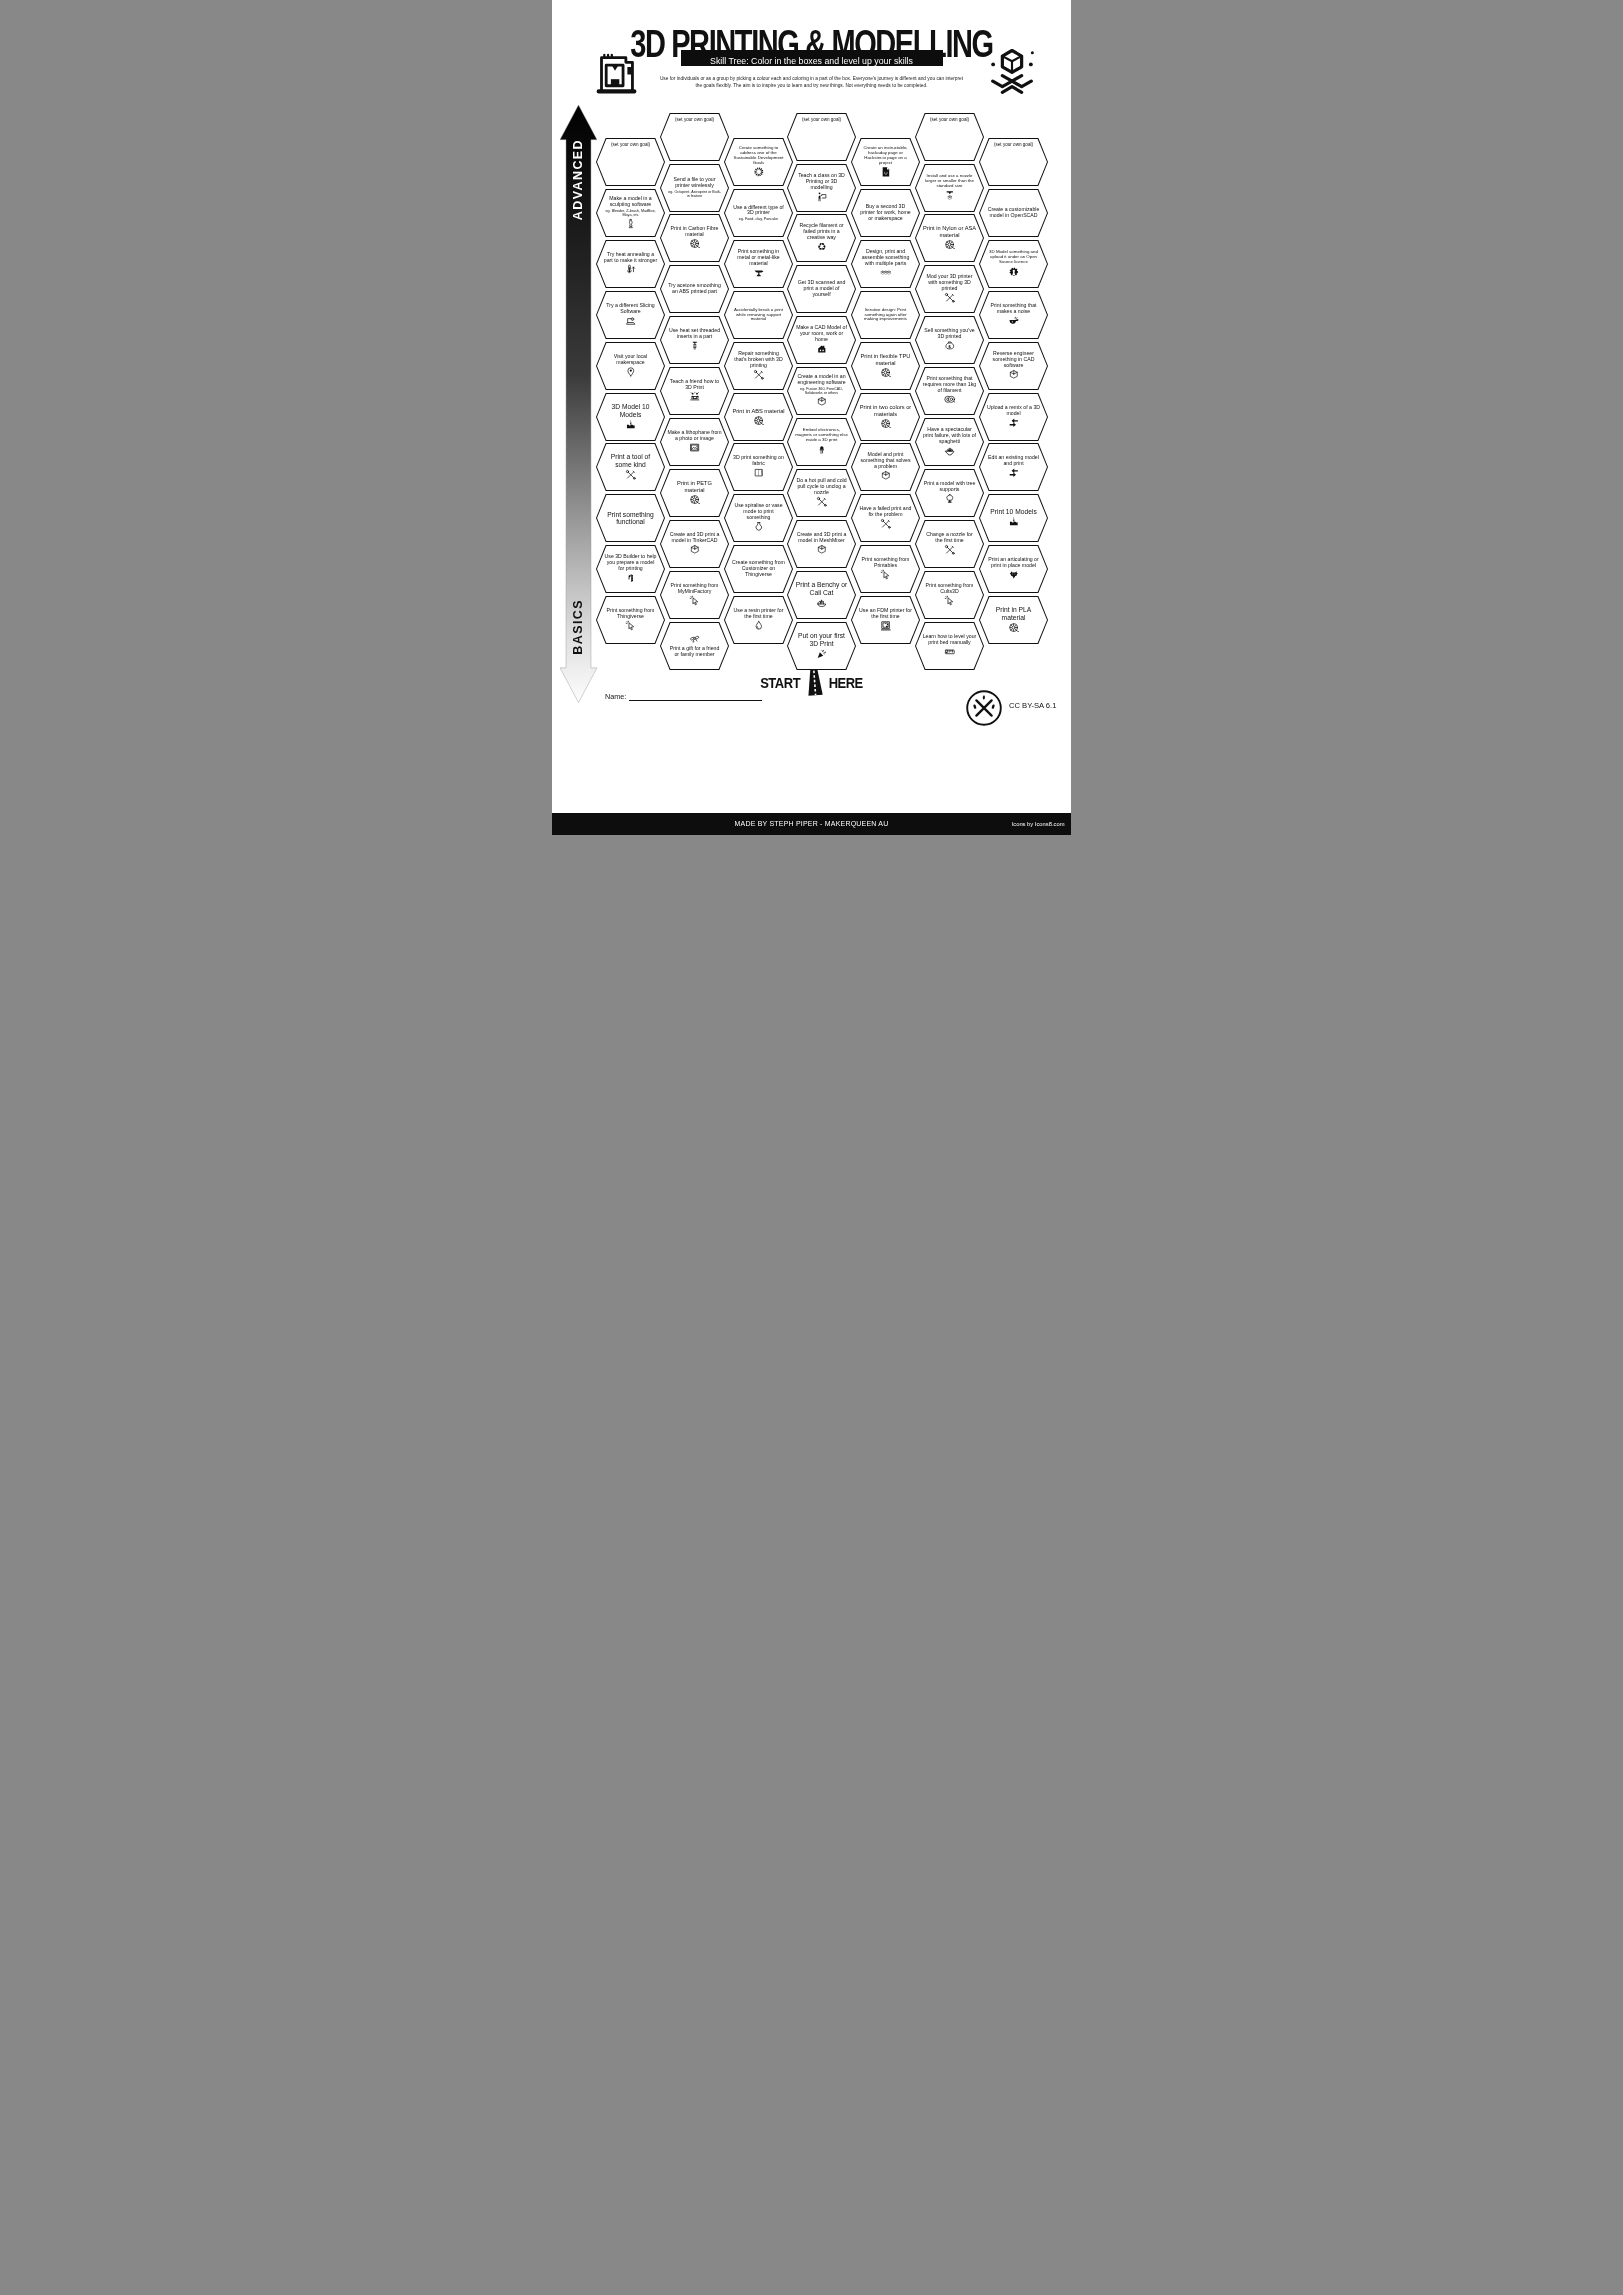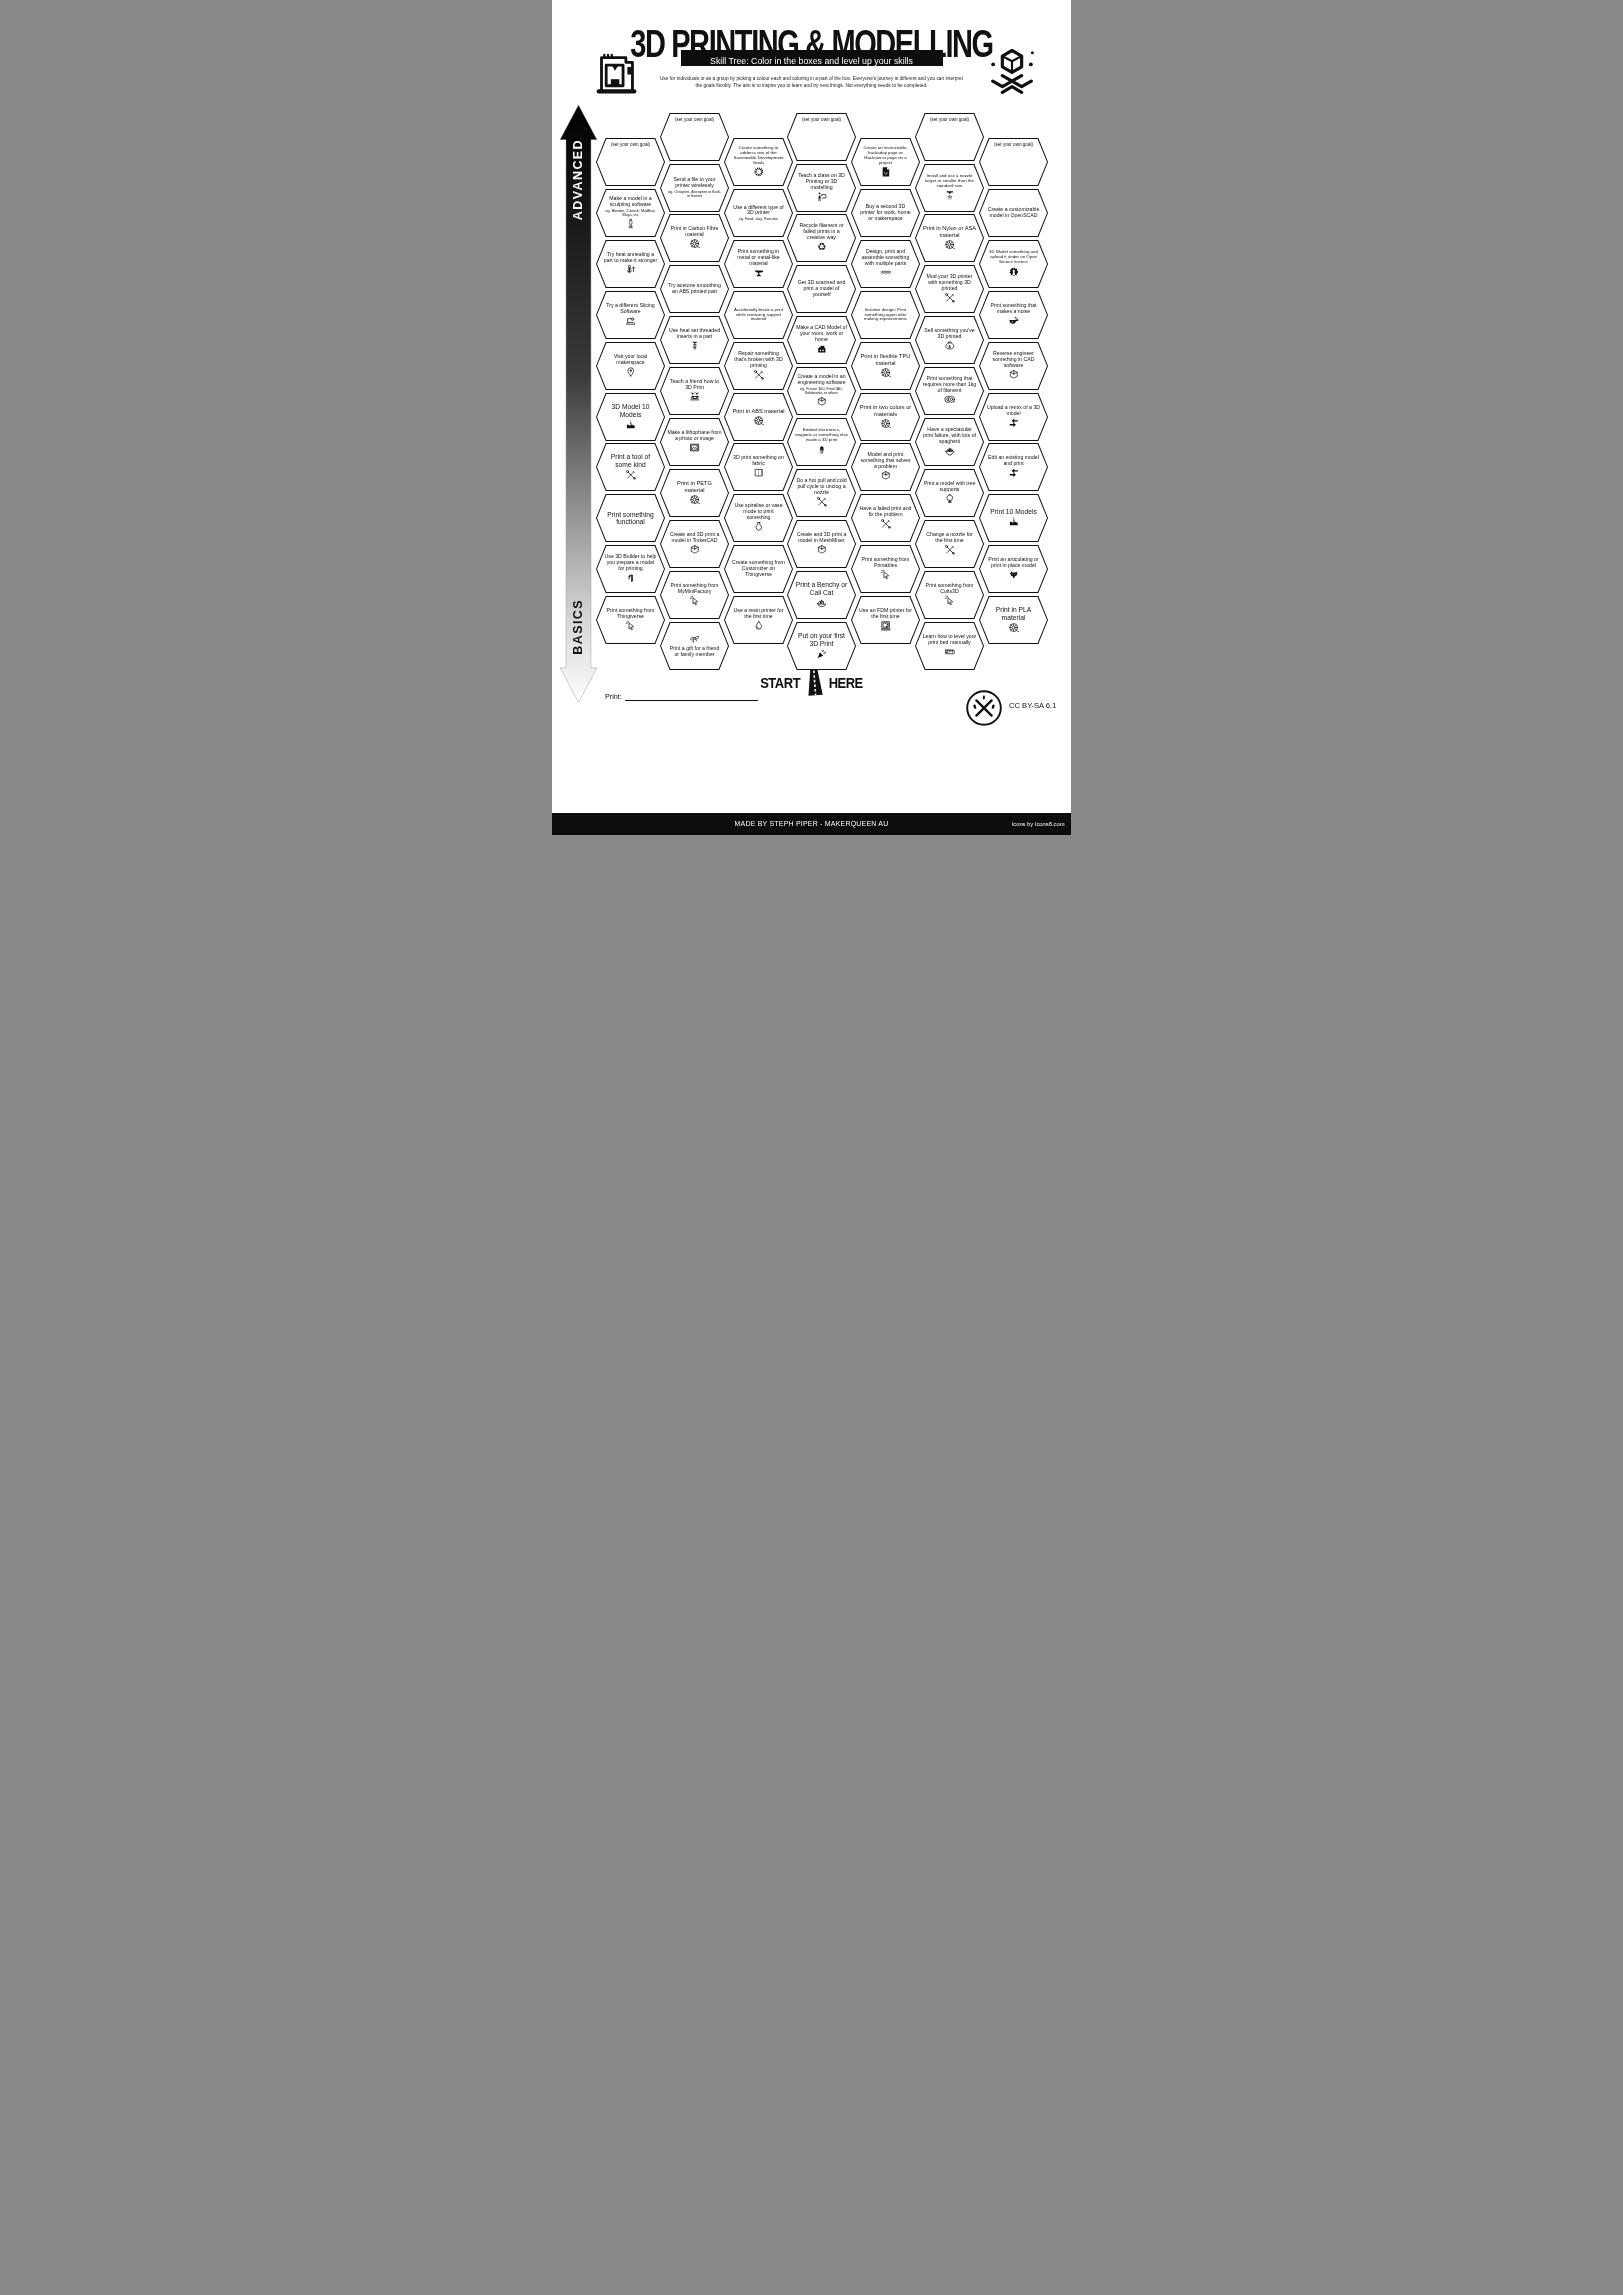--- a/index.html
+++ b/index.html
@@ -1079,21 +1079,21 @@
     </div>
 
   <div class="startrow">
     <span class="bigword">START</span>
     <svg class="roadic" viewBox="0 0 24 34">
         <use href="#i-road"></use>
       </svg>
     <span class="bigword">HERE</span>
   </div>
   <div class="namerow">
-    <span>Print:</span><span class="nameline"></span>
+    <span>Name:</span><span class="nameline"></span>
   </div>
   <svg class="logo" viewBox="0 0 24 24">
       <use href="#i-logo"></use>
     </svg>
   <span class="license">CC BY-SA 6.1</span>
   <div class="footbar">
     <span class="credit">MADE BY STEPH PIPER  -  MAKERQUEEN AU</span>
     <span class="ic8">Icons by Icons8.com</span>
   </div>
 </div>

